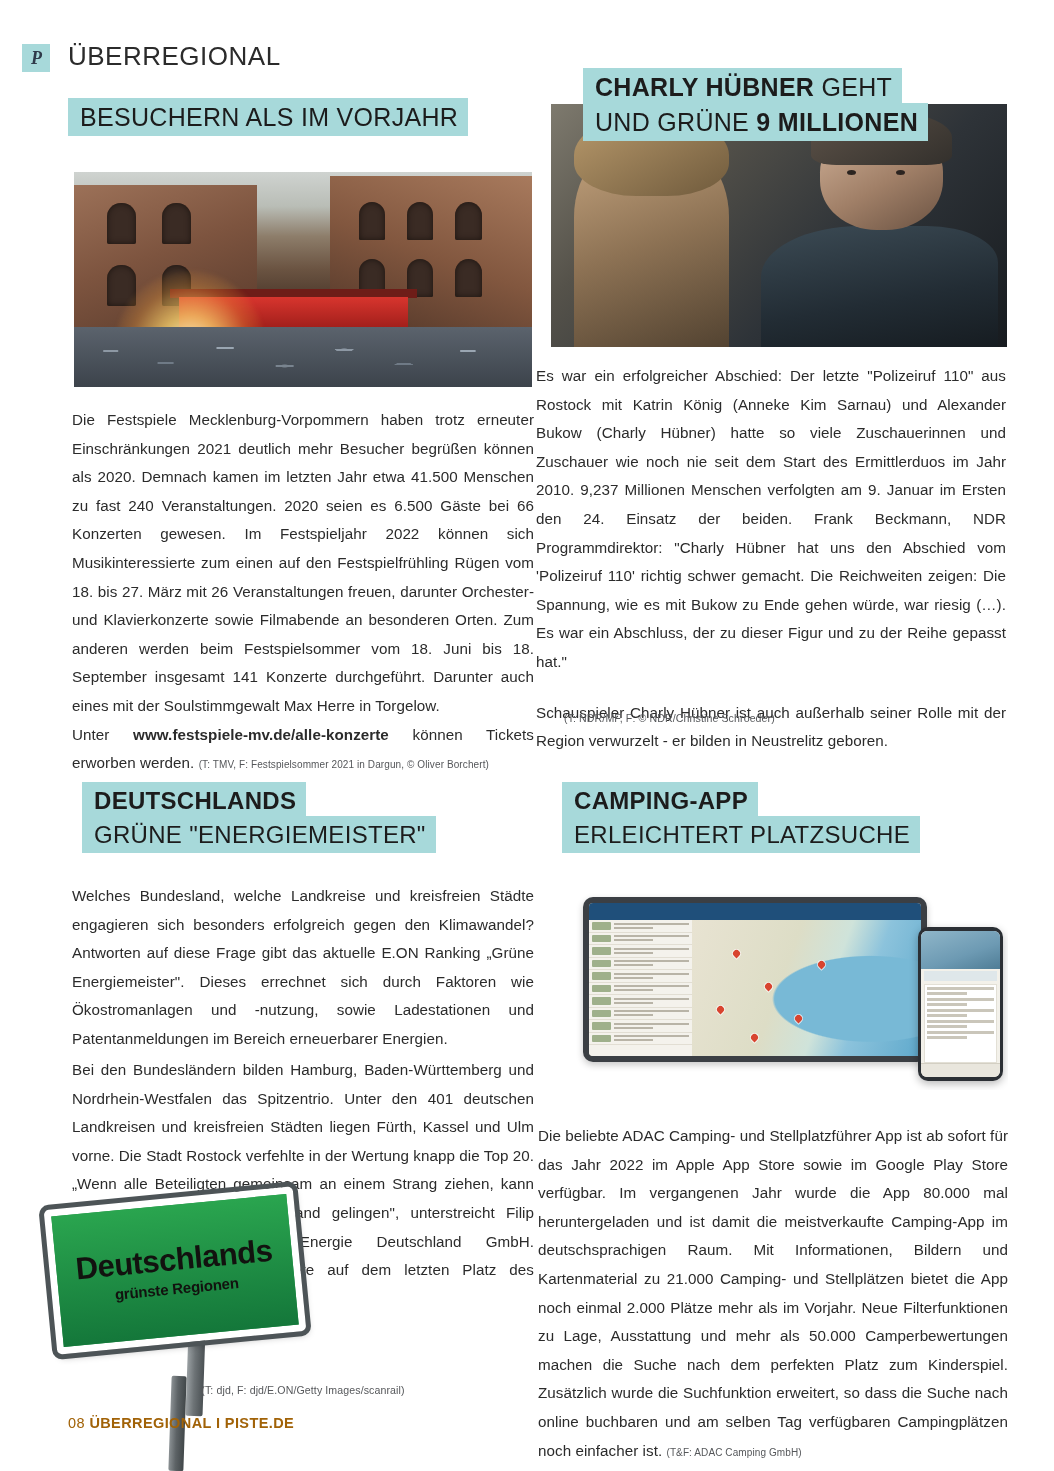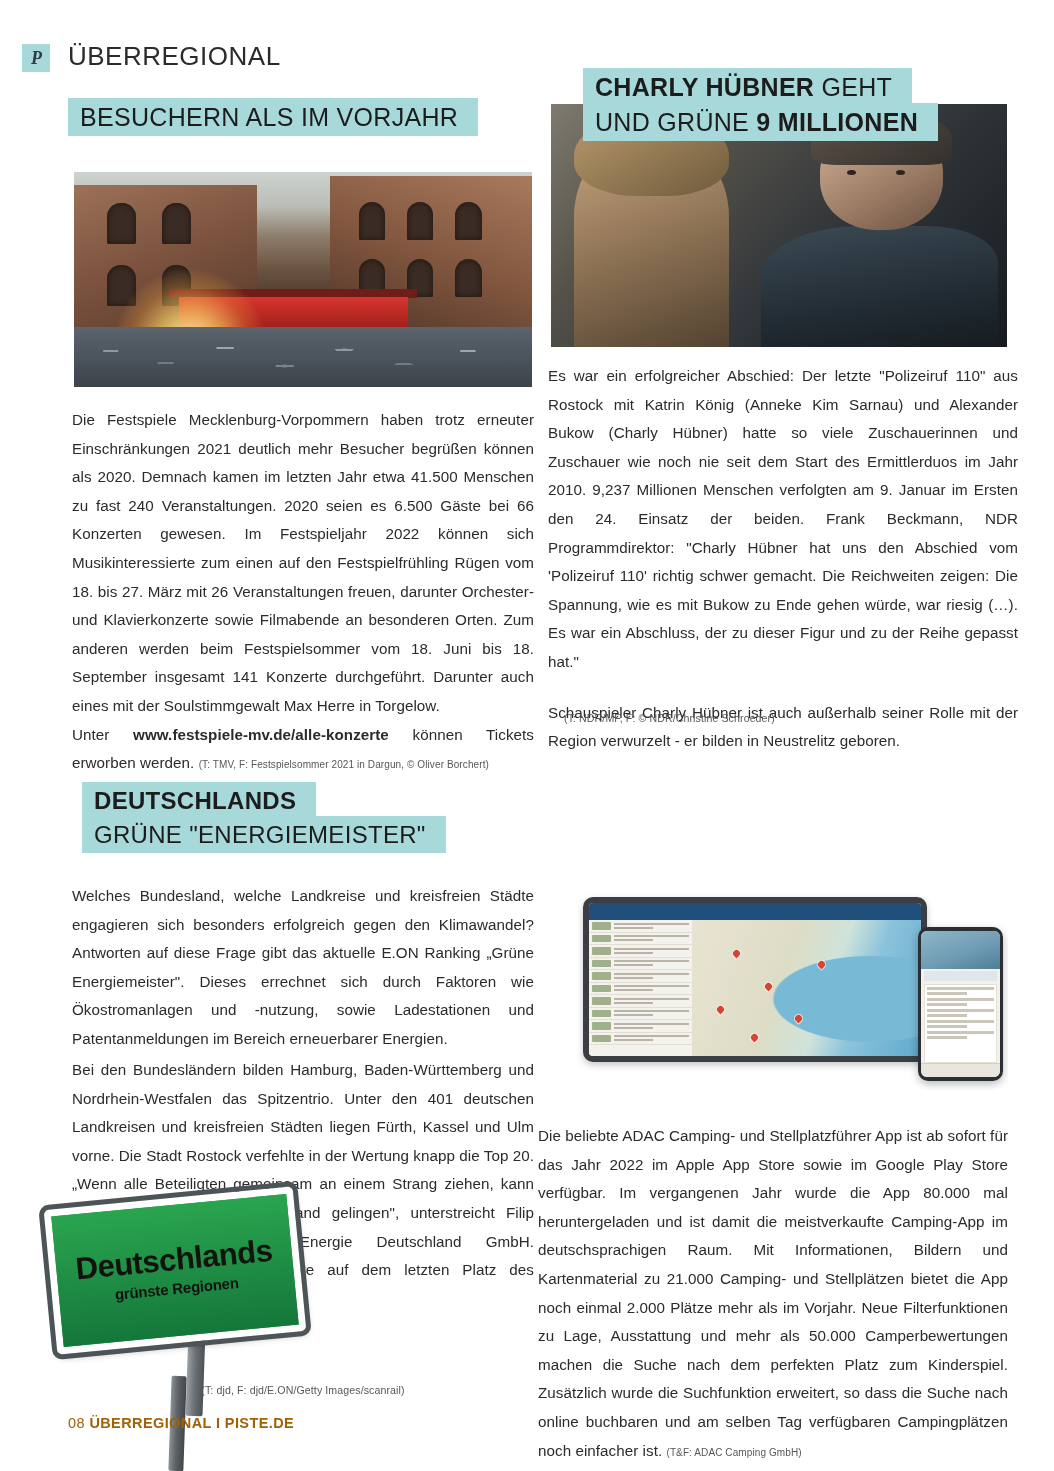--- a/index.html
+++ b/index.html
@@ -47,21 +47,21 @@
   }
 
   
   .headline {
     position: absolute;
   }
   .headline .hl-line {
     display: inline-block;
     background: #a7d9da;
     color: #1c1c1c;
-    padding: 5px 20px 4px 12px;
+    padding: 5px 10px 4px 12px;
     font-size: 25px;
     line-height: 1.16;
     letter-spacing: 0.3px;
     white-space: nowrap;
     font-weight: 400;
   }
   .headline .hl-row { display: block; margin-bottom: -3px; }
   .headline b { font-weight: 700; }
 
   .headline.small .hl-line { font-size: 24px; }
@@ -420,21 +420,21 @@
 
   <div class="headline" style="left:583px; top:68px; z-index:5;">
     <span class="hl-row">
       <span class="hl-line"><b>CHARLY HÜBNER</b><span> GEHT</span></span>
     </span>
     <span class="hl-row">
       <span class="hl-line"><span>UND GRÜNE </span><b>9 MILLIONEN</b></span>
     </span>
   </div>
 
-  <div class="body-col" style="left:548px; top:362px; width:470px;">
+  <div class="body-col" style="left:536px; top:362px; width:470px;">
     <p>Es war ein erfolgreicher Abschied: Der letzte "Polizeiruf 110" aus Rostock mit Katrin König (Anneke Kim Sarnau) und Alexander Bukow (Charly Hübner) hatte so viele Zuschauerinnen und Zuschauer wie noch nie seit dem Start des Ermittlerduos im Jahr 2010. 9,237 Millionen Menschen verfolgten am 9. Januar im Ersten den 24. Einsatz der beiden. Frank Beckmann, NDR Programmdirektor: "Charly Hübner hat uns den Abschied vom 'Polizeiruf 110' richtig schwer gemacht. Die Reichweiten zeigen: Die Spannung, wie es mit Bukow zu Ende gehen würde, war riesig (…). Es war ein Abschluss, der zu dieser Figur und zu der Reihe gepasst hat."</p>
     <p style="margin-bottom:6px;">Schauspieler Charly Hübner ist auch außerhalb seiner Rolle mit der Region verwurzelt - er bilden in Neustrelitz geboren.</p>
   </div>
   <div class="credit-block" style="left:564px; top:712px; width:470px;">(T: NDR/MF, F: © NDR/Christine Schroeder)</div>
 
   <div class="headline small" style="left:82px; top:782px;">
     <span class="hl-row">
       <span class="hl-line"><b>DEUTSCHLANDS</b></span>
     </span>
     <span class="hl-row">
@@ -456,20 +456,28 @@
     <div class="sign-board">
       <div class="sign-inner">
         <div class="sign-main">Deutschlands</div>
         <div class="sign-sub">grünste Regionen</div>
       </div>
     </div>
   </div>
 
   <div class="credit-block" style="left:72px; top:1384px; width:462px; text-align:center;">(T: djd, F: djd/E.ON/Getty Images/scanrail)</div>
 
+  <div class="headline small" style="left:562px; top:782px;">
+    <span class="hl-row">
+      <span class="hl-line"><b>CAMPING-APP</b></span>
+    </span>
+    <span class="hl-row">
+      <span class="hl-line">ERLEICHTERT PLATZSUCHE</span>
+    </span>
+  </div>
 
   <div class="photo camping-img" style="left:556px; top:876px; width:452px; height:214px;">
     <div class="cam-tablet">
       <div class="cam-screen">
         <div class="cam-topbar"></div>
         <div class="cam-list">
           <div class="cam-list-row">
               <div class="cam-thumb"></div>
               <div class="cam-lines">
                 <div class="cam-line"></div>

